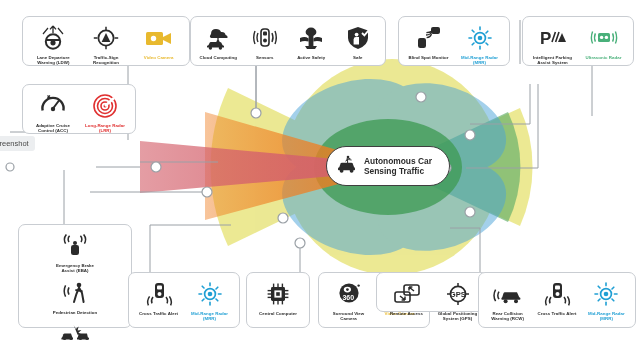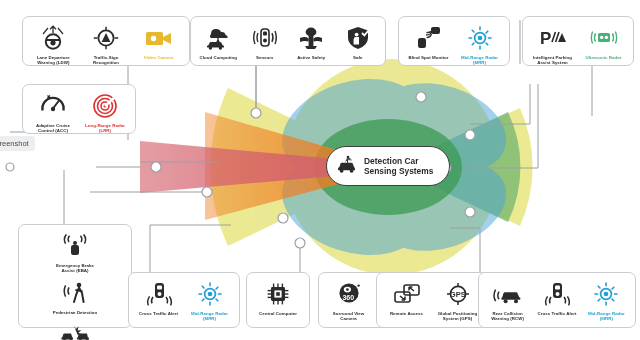--- a/index.html
+++ b/index.html
@@ -200,21 +200,21 @@
         <circle cx="13" cy="3" r="1.3" fill="#2b2b2b"></circle>
         <path d="M11 5.4 Q13 3.6 15.4 4.6" stroke="#2b2b2b" stroke-width="0.9" fill="none"></path>
         <path d="M10.4 7.2 Q13 4.4 16.6 6" stroke="#2b2b2b" stroke-width="0.9" fill="none"></path>
         <path d="M12.6 5 L12.6 9" stroke="#2b2b2b" stroke-width="1"></path>
         <path d="M4 14 L5.6 9.6 Q5.9 8.8 6.8 8.8 L16.4 8.8 Q17.3 8.8 17.7 9.6 L19.4 14 Z" fill="#2b2b2b"></path>
         <rect x="3" y="13.6" width="17" height="2.6" rx="0.8" fill="#2b2b2b"></rect>
         <circle cx="6.6" cy="16.8" r="1.9" fill="#2b2b2b"></circle>
         <circle cx="16.6" cy="16.8" r="1.9" fill="#2b2b2b"></circle>
       </svg>
     </span>
-    <span class="btxt">Detection Car Sensing Systems</span>
+    <span class="btxt">Autonomous Car Sensing Traffic</span>
   </div>
 
   <div class="panel" id="p0" style="left:22px; top:16px; width:168px; height:50px;">
     <div class="cell">
       <span class="glyph">
         <svg width="28" height="26" viewBox="0 0 28 26">
           <path d="M14 1 L14 8 M14 1 L11 4.4 M14 1 L17 4.4" stroke="#2b2b2b" stroke-width="1.3" fill="none"></path>
           <path d="M4 9 L9 3 M24 9 L19 3" stroke="#2b2b2b" stroke-width="1.2" fill="none"></path>
           <circle cx="14" cy="16.5" r="7.2" fill="none" stroke="#2b2b2b" stroke-width="2"></circle>
           <path d="M7.2 15 L20.8 15" stroke="#2b2b2b" stroke-width="2"></path>
@@ -502,21 +502,21 @@
         <svg width="30" height="24" viewBox="0 0 30 24">
           <rect x="2" y="6" width="17" height="13" rx="1.6" fill="#e8b92e"></rect>
           <path d="M19 11 L27 7 L27 18 L19 14 Z" fill="#e8b92e"></path>
           <circle cx="9.5" cy="12.5" r="2.7" fill="#ffffff"></circle>
         </svg>
       </span>
       <span class="cap yellow">Video Camera</span>
     </div>
   </div>
 
-  <div class="panel" id="p9" style="left:376px; top:272px; width:112px; height:56px;">
+  <div class="panel" id="p9" style="left:376px; top:272px; width:112px; height:40px;">
     <div class="cell">
       <span class="glyph">
         <svg width="30" height="24" viewBox="0 0 30 24">
           <rect x="12" y="3" width="15" height="10" rx="2" fill="none" stroke="#2b2b2b" stroke-width="1.6"></rect>
           <rect x="3" y="10" width="15" height="10" rx="2" fill="none" stroke="#2b2b2b" stroke-width="1.6"></rect>
           <path d="M22 9 L17 5 M17 5 L20.4 5 M17 5 L17 8.4" stroke="#2b2b2b" stroke-width="1.5" fill="none"></path>
           <path d="M8 14 L13 18 M13 18 L9.6 18 M13 18 L13 14.6" stroke="#2b2b2b" stroke-width="1.5" fill="none"></path>
         </svg>
       </span>
       <span class="cap">Remote Access</span>

